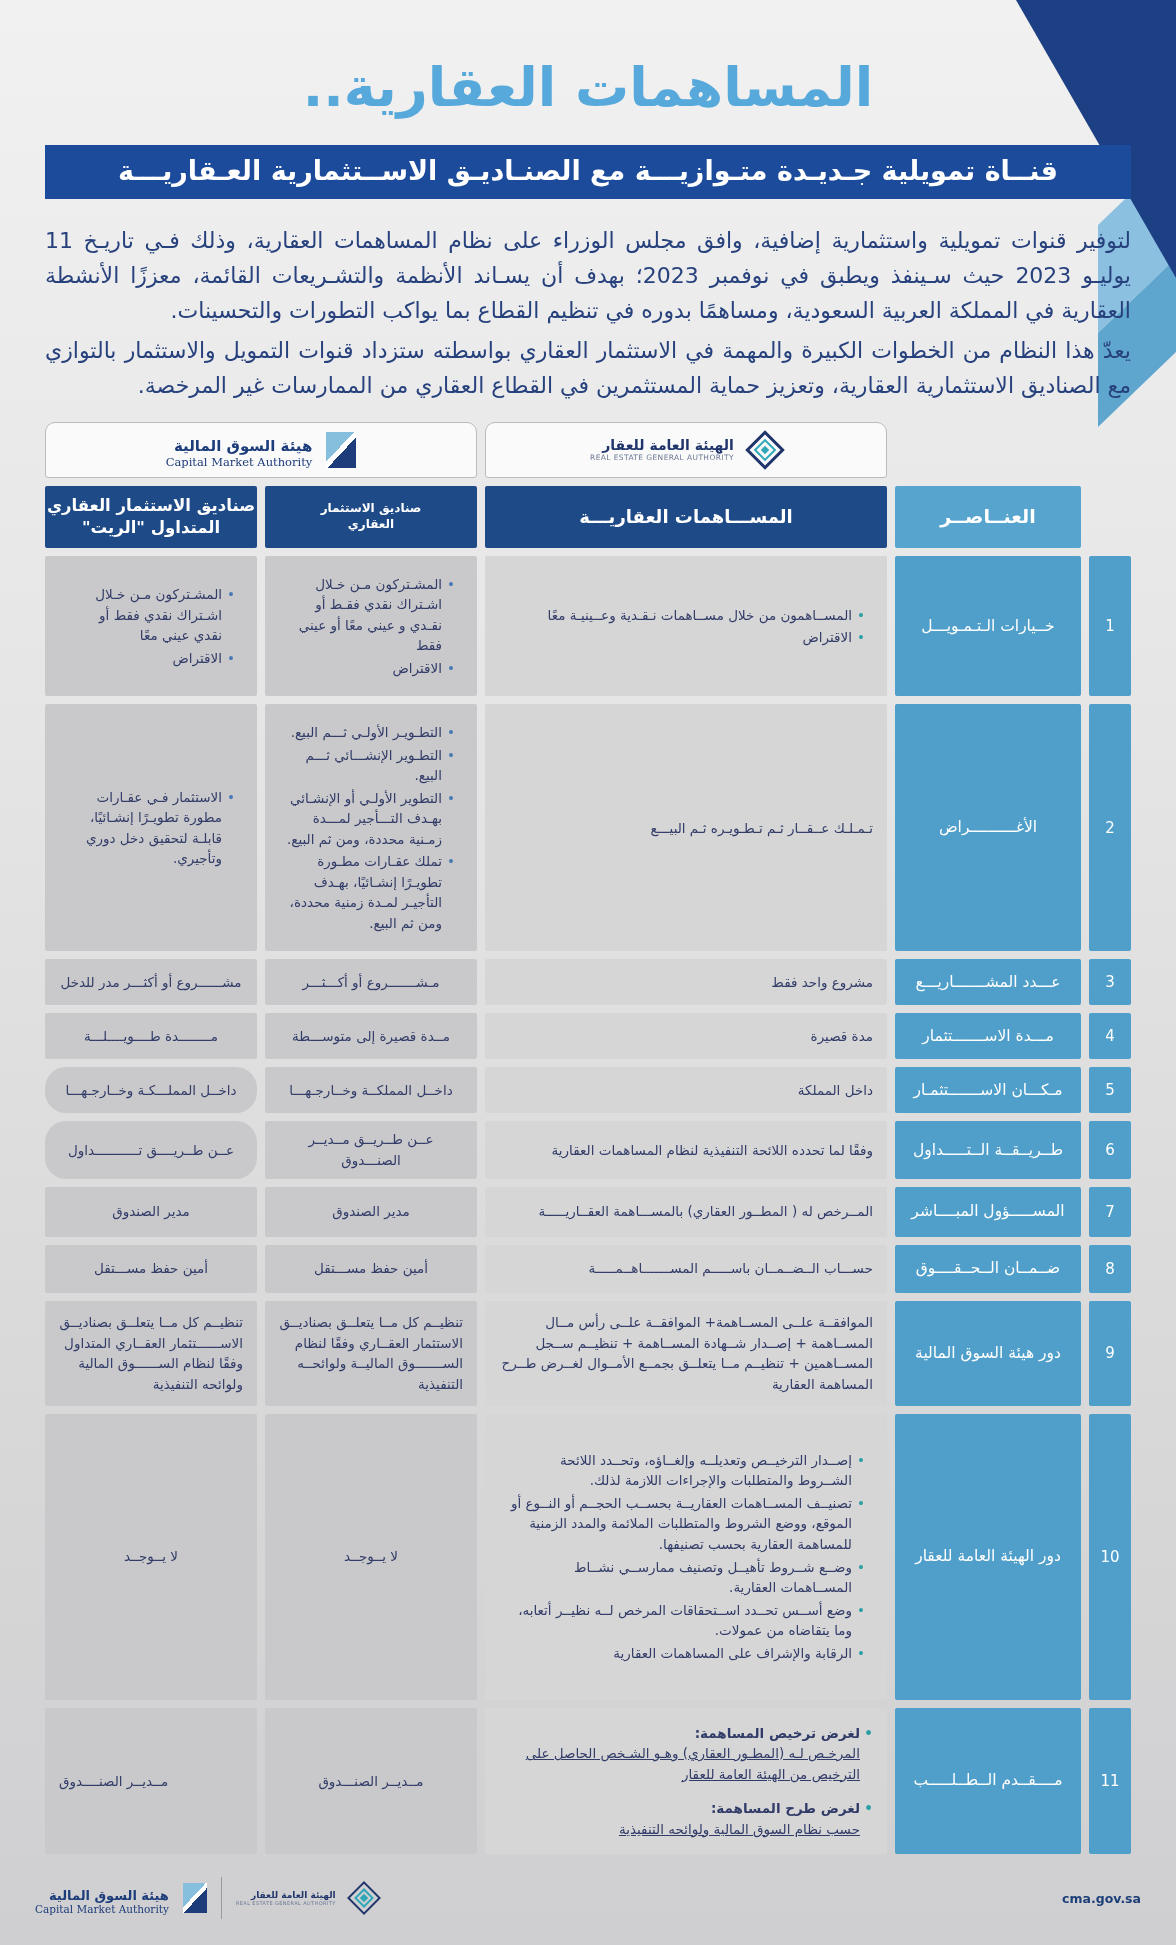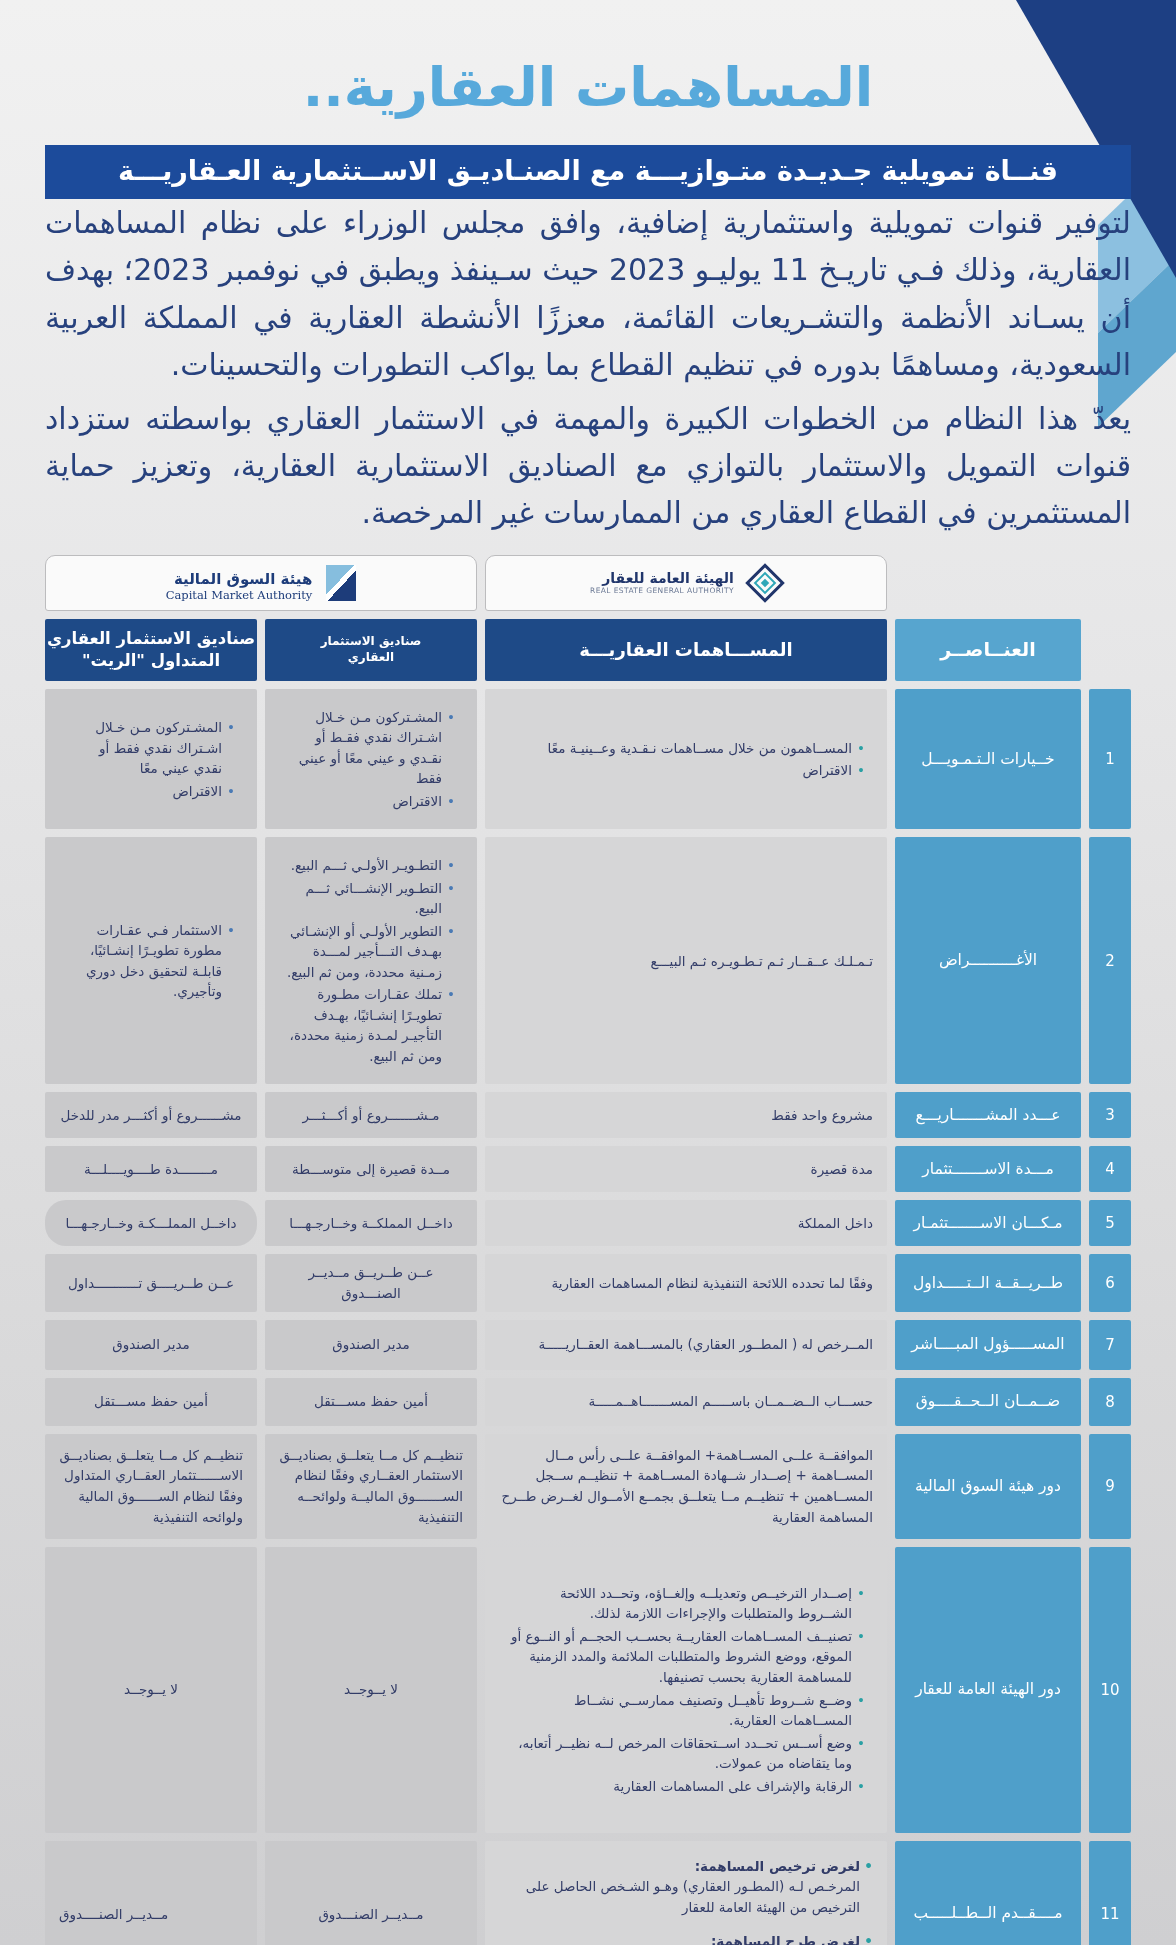--- a/index.html
+++ b/index.html
@@ -16,21 +16,21 @@
     clip-path:polygon(1098px 333px,1176px 258px,1176px 352px,1098px 427px);inset:0;}
   .deco-navy{position:absolute;background:#1d3f83;
     clip-path:polygon(1016px 0,1176px 0,1176px 278px);inset:0;}
   .page{position:relative;width:1176px;height:1945px;display:flex;flex-direction:column;}
   
   .title{margin:56px 45px 0;text-align:center;color:#57a9db;font-size:54px;font-weight:bold;letter-spacing:-1px;}
   
   .banner{margin:26px 45px 0;background:#1c4b9b;color:#fff;font-weight:bold;
     font-size:27px;text-align:center;padding:10px 8px 13px;}
   
-  .paras{margin:0 45px 0;color:#27417d;font-size:30px;line-height:1.58;text-align:justify;}
+  .paras{margin:25px 45px 0;color:#27417d;font-size:22px;line-height:1.58;text-align:justify;}
   .paras p{margin:0 0 6px;}
   
   .tbl{direction:rtl;display:grid;margin:12px auto 0;width:1086px;
     grid-template-columns:42px 186px 402px 212px 212px;
     column-gap:8px;row-gap:8px;}
   .logo-box{background:#fafafa;border:1px solid #bcbcbe;border-radius:10px 10px 3px 3px;
     display:flex;align-items:center;justify-content:center;gap:14px;direction:ltr;}
   .hdr{background:#1e4a87;color:#fff;font-weight:bold;display:flex;flex-direction:column;
     align-items:center;justify-content:center;text-align:center;line-height:1.3;border-radius:2px;}
   .hdr-elements{background:#57a5cf;font-size:19px;}
@@ -40,21 +40,21 @@
   .cell.c-fund{background:#c9c9cb;text-align:center;}
   .cell.al-right{text-align:right;}
   .cell ul{margin:8px;padding:0;list-style:none;text-align:right;}
   .cell li{position:relative;padding-right:13px;margin:2px 0;}
   .cell li::before{content:"•";position:absolute;right:0;top:0;}
   .c-main li::before{color:#2aa0a4;}
   .c-fund li::before{color:#4a7ab5;}
   .grp{margin:7px 0;text-align:right;}
   .grp .g-title{font-weight:bold;position:relative;padding-right:13px;}
   .grp .g-title::before{content:"•";position:absolute;right:0;top:0;color:#2aa0a4;}
-  .grp .g-text{padding-right:13px;}
+  .grp .g-text{padding-right:13px;text-decoration:underline;}
   .lbl{background:#4f9fca;color:#fff;font-size:15.5px;display:flex;align-items:center;
     justify-content:center;text-align:center;border-radius:2px;line-height:1.35;padding:4px 6px;}
   .numb{background:#4f9fca;color:#fff;font-size:15px;display:flex;align-items:center;
     justify-content:center;border-radius:2px;}
   
   .cma-text{text-align:right;color:#1d3c7a;margin-top:7px;}
   .cma-ar{font-size:15px;font-weight:bold;}
   .cma-en{font-size:11.5px;font-family:"DejaVu Serif",serif;}
   .cma-mark{width:30px;height:36px;
     background:linear-gradient(133deg,#86bede 0 44%,#ffffff 44% 55%,#1d3c7a 55% 100%);}
@@ -201,21 +201,21 @@
         <span>داخــل المملـــكـة وخــارجـهـــا</span>
       </div>
       <div class="numb" style="grid-area: 8 / 1;">6</div>
       <div class="lbl" style="grid-area: 8 / 2;">طــريــقــة الــتـــــداول</div>
       <div class="cell c-main" style="grid-area: 8 / 3;">
         <span>وفقًا لما تحدده اللائحة التنفيذية لنظام المساهمات العقارية</span>
       </div>
       <div class="cell c-fund" style="grid-area: 8 / 4;">
         <span>عــن طــريــق مــديــر الصنـــدوق</span>
       </div>
-      <div class="cell c-fund" style="grid-area: 8 / 5;">
+      <div class="cell c-fund" style="grid-area: 8 / 5; border-radius: 21px;">
         <span>عــن طــريــــق تـــــــــــداول</span>
       </div>
       <div class="numb" style="grid-area: 9 / 1;">7</div>
       <div class="lbl" style="grid-area: 9 / 2;">المســـــؤول المبــــاشر</div>
       <div class="cell c-main" style="grid-area: 9 / 3;">
         <span>المــرخص له ( المطــور العقاري) بالمســـاهمة العقــاريـــــة</span>
       </div>
       <div class="cell c-fund" style="grid-area: 9 / 4;">
         <span>مدير الصندوق</span>
       </div>

